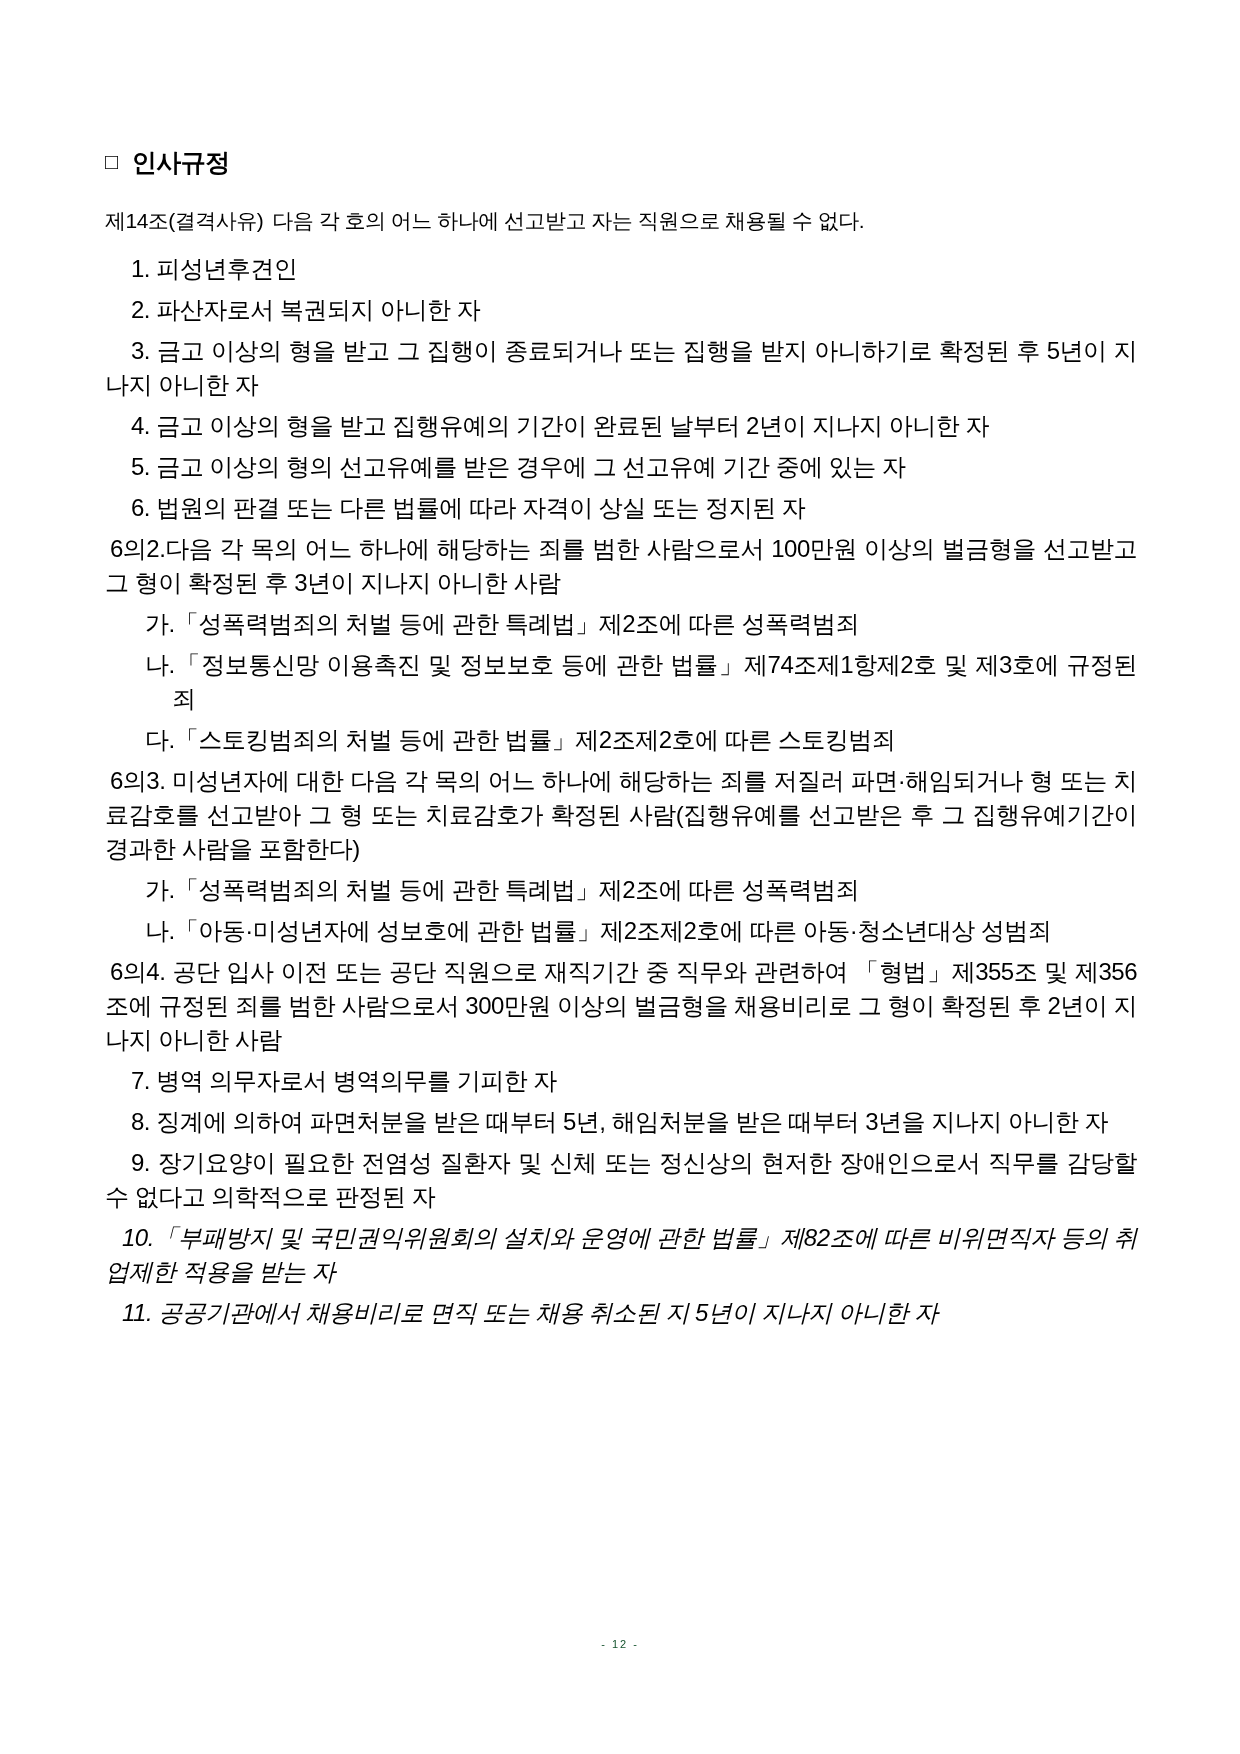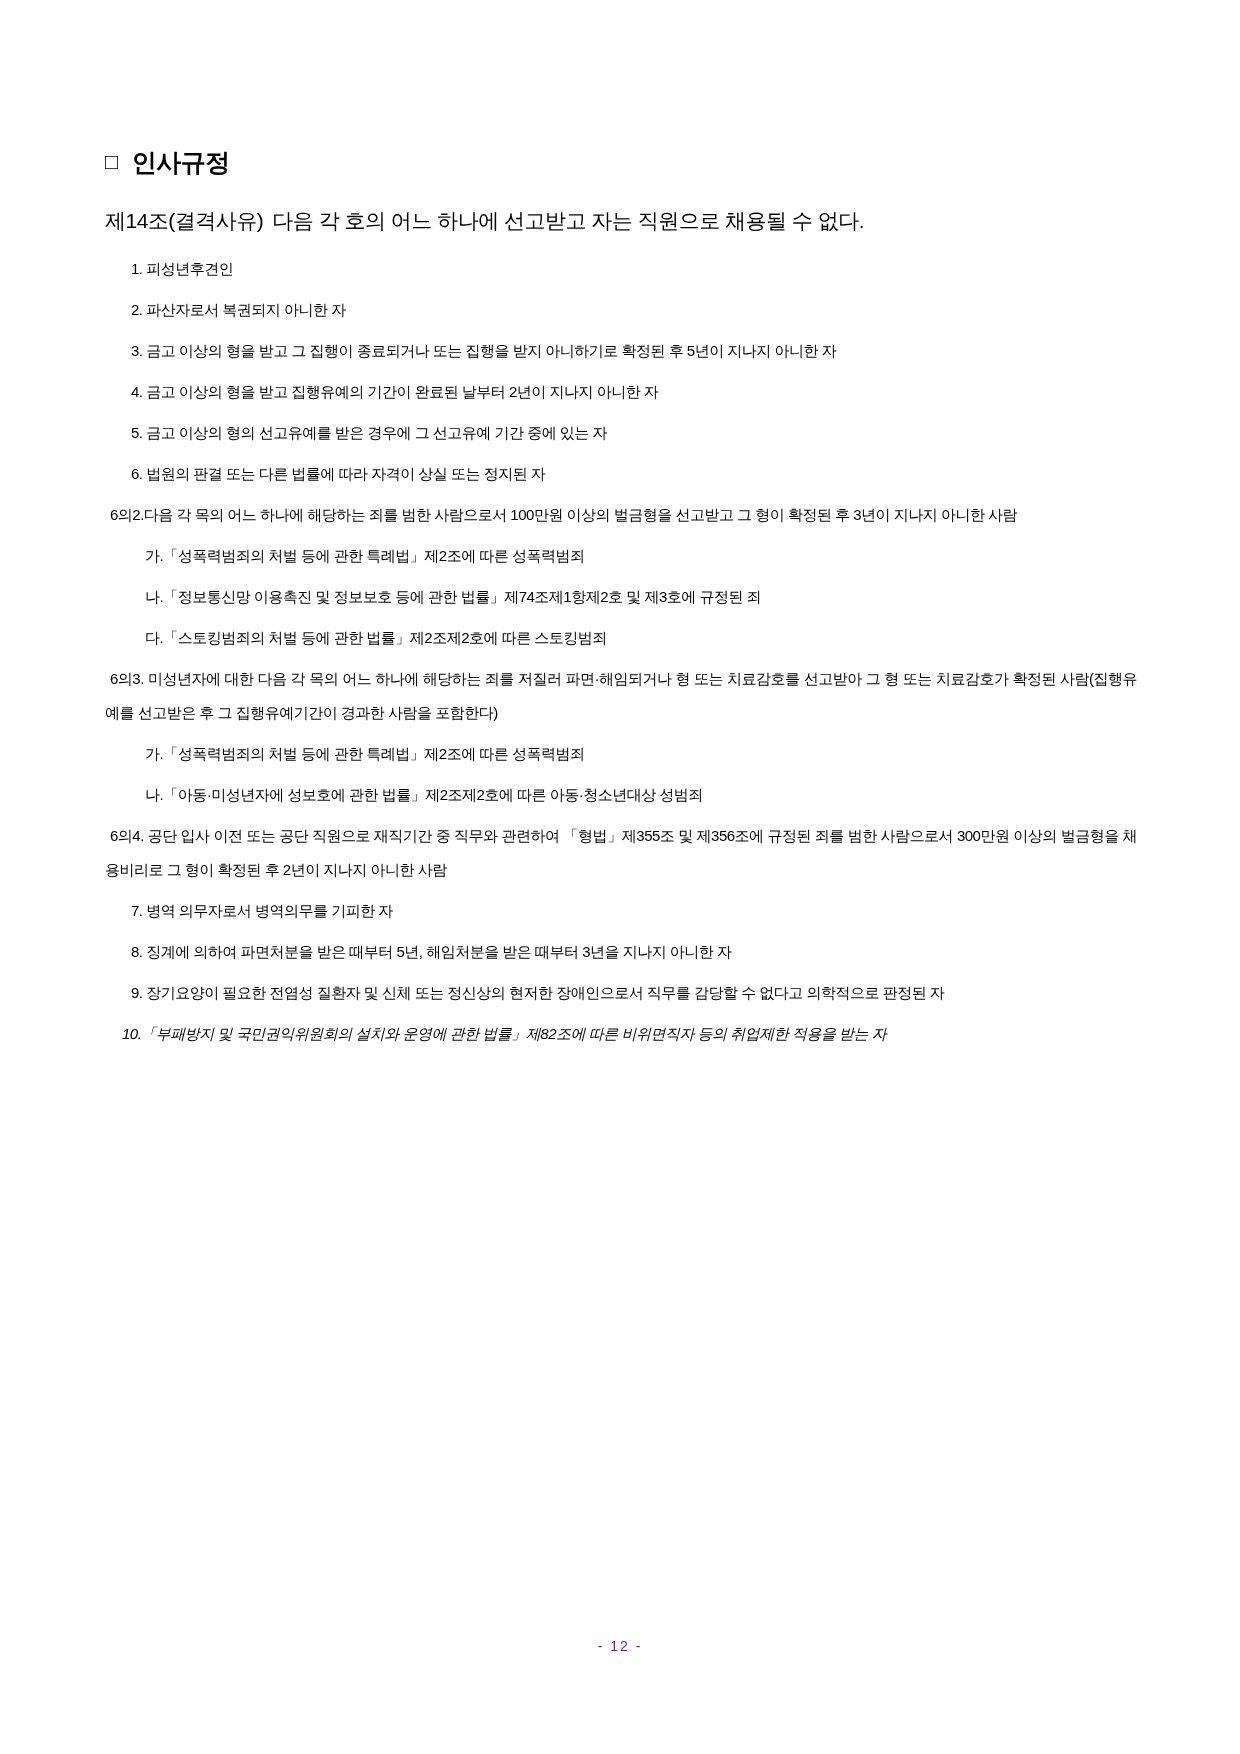--- a/index.html
+++ b/index.html
@@ -45,43 +45,43 @@
     text-align: justify;
   }
   .article-heading .label {
     font-weight: 400;
     margin-right: 9px;
   }
   .items {
     margin: 0;
   }
   .item {
-    font-size: 15px;
+    font-size: 24px;
     line-height: 34px;
     letter-spacing: -0.5px;
     margin: 0 0 7px 0;
     text-align: justify;
   }
   
   .item.lv-main { text-indent: 26px; }
   
   .item.lv-compound { text-indent: 5px; }
   
   .item.lv-two-digit { text-indent: 17px; font-style: italic; }
   
   .item.lv-sub { padding-left: 67px; text-indent: -27px; }
   .footer {
     position: absolute;
     top: 1638px;
     left: 0;
     width: 1240px;
     text-align: center;
-    font-size: 14px;
+    font-size: 11px;
     letter-spacing: 2px;
-    color: #701a75;
+    color: #14532d;
     font-family: "Liberation Sans", sans-serif;
   }
 </style>
 </head>
 <body>
 
 <div class="page">
   <div class="content">
 
     <h1 class="section-title">
@@ -105,18 +105,19 @@
         <p class="item lv-sub">나.「정보통신망 이용촉진 및 정보보호 등에 관한 법률」제74조제1항제2호 및 제3호에 규정된 죄</p>
         <p class="item lv-sub">다.「스토킹범죄의 처벌 등에 관한 법률」제2조제2호에 따른 스토킹범죄</p>
         <p class="item lv-compound">6의3. 미성년자에 대한 다음 각 목의 어느 하나에 해당하는 죄를 저질러 파면·해임되거나 형 또는 치료감호를 선고받아 그 형 또는 치료감호가 확정된 사람(집행유예를 선고받은 후 그 집행유예기간이 경과한 사람을 포함한다)</p>
         <p class="item lv-sub">가.「성폭력범죄의 처벌 등에 관한 특례법」제2조에 따른 성폭력범죄</p>
         <p class="item lv-sub">나.「아동·미성년자에 성보호에 관한 법률」제2조제2호에 따른 아동·청소년대상 성범죄</p>
         <p class="item lv-compound">6의4. 공단 입사 이전 또는 공단 직원으로 재직기간 중 직무와 관련하여 「형법」제355조 및 제356조에 규정된 죄를 범한 사람으로서 300만원 이상의 벌금형을 채용비리로 그 형이 확정된 후 2년이 지나지 아니한 사람</p>
         <p class="item lv-main">7. 병역 의무자로서 병역의무를 기피한 자</p>
         <p class="item lv-main">8. 징계에 의하여 파면처분을 받은 때부터 5년, 해임처분을 받은 때부터 3년을 지나지 아니한 자</p>
         <p class="item lv-main">9. 장기요양이 필요한 전염성 질환자 및 신체 또는 정신상의 현저한 장애인으로서 직무를 감당할 수 없다고 의학적으로 판정된 자</p>
         <p class="item lv-two-digit">10.「부패방지 및 국민권익위원회의 설치와 운영에 관한 법률」제82조에 따른 비위면직자 등의 취업제한 적용을 받는 자</p>
+        <p class="item lv-two-digit">11. 공공기관에서 채용비리로 면직 또는 채용 취소된 지 5년이 지나지 아니한 자</p>
       </div>
 
   </div>
 
   <div class="footer">- 12 -</div>
 </div>
 
 </body></html>

